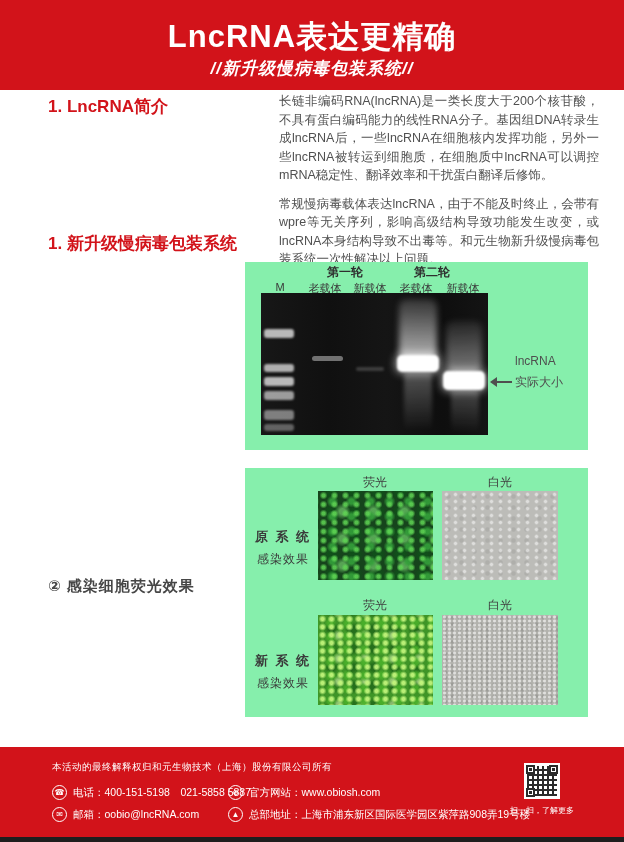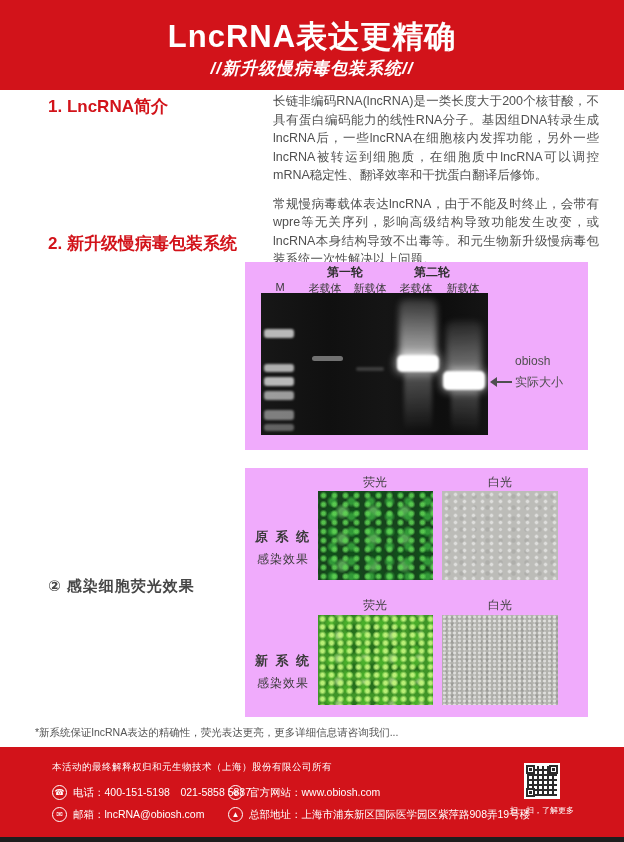--- a/index.html
+++ b/index.html
@@ -31,24 +31,24 @@
   .side-label{
     position:absolute;left:48px;color:#464646;font-size:15px;font-weight:bold;
     letter-spacing:1px;
   }
 
   
   .intro-text{
     position:absolute;left:262px;top:92px;width:337px;
     color:#505050;font-size:12.5px;line-height:18.5px;text-align:justify;
   }
-  .intro-text p{margin:0 0 10px 11px;}
-
-  
-  .panel{position:absolute;left:245px;width:343px;background:#f0abfc;}
+  .intro-text p{margin:0 0 10px 17px;}
+
+  
+  .panel{position:absolute;left:245px;width:343px;background:#86efac;}
   .panel-gel{top:262px;height:188px;}
   .panel-fluor{top:468px;height:249px;}
 
   
   .round-label{position:absolute;top:2px;width:60px;text-align:center;
     font-size:12px;font-weight:bold;color:#2e2e2e;}
   .lane-label{position:absolute;top:19px;width:44px;text-align:center;
     font-size:11px;color:#3a3a3a;}
 
   
@@ -179,21 +179,21 @@
     <div class="hdr-title">LncRNA表达更精确</div>
     <div class="hdr-sub">//新升级慢病毒包装系统//</div>
   </div>
 
   <div class="sec-heading" style="top:95px;">1. LncRNA简介</div>
   <div class="intro-text">
     <p>长链非编码RNA(lncRNA)是一类长度大于200个核苷酸，不具有蛋白编码能力的线性RNA分子。基因组DNA转录生成lncRNA后，一些lncRNA在细胞核内发挥功能，另外一些lncRNA被转运到细胞质，在细胞质中lncRNA可以调控mRNA稳定性、翻译效率和干扰蛋白翻译后修饰。</p>
     <p>常规慢病毒载体表达lncRNA，由于不能及时终止，会带有wpre等无关序列，影响高级结构导致功能发生改变，或lncRNA本身结构导致不出毒等。和元生物新升级慢病毒包装系统一次性解决以上问题。</p>
   </div>
 
-  <div class="sec-heading" style="top:232px;">2. 新升级慢病毒包装系统</div>
+  <div class="sec-heading" style="top:232px;">1. 新升级慢病毒包装系统</div>
 
 
   <div class="panel panel-gel">
     <div class="round-label" style="left:70px;">第一轮</div>
     <div class="round-label" style="left:157px;">第二轮</div>
 
     <div class="lane-label" style="left:13px;">M</div>
     <div class="lane-label" style="left:58px;">老载体</div>
     <div class="lane-label" style="left:103px;">新载体</div>
     <div class="lane-label" style="left:149px;">老载体</div>
@@ -209,21 +209,21 @@
       <div class="band faint2"></div>
       <div class="band faint3"></div>
       <div class="band glow4"></div>
       <div class="band main4"></div>
       <div class="band tail4"></div>
       <div class="band glow5"></div>
       <div class="band main5"></div>
       <div class="band tail5"></div>
     </div>
 
-    <div class="anno anno-1">obiosh</div>
+    <div class="anno anno-1">lncRNA</div>
     <div class="anno anno-2">实际大小</div>
     <div class="arrow-line"></div>
     <div class="arrow-head"></div>
   </div>
 
   <div class="side-label" style="top:577px;">② 感染细胞荧光效果</div>
 
   <div class="panel panel-fluor">
 
     <div class="col-label" style="left:100px;top:6px;">荧光</div>
@@ -238,36 +238,35 @@
     <div class="col-label" style="left:100px;top:129px;">荧光</div>
     <div class="col-label" style="left:225px;top:129px;">白光</div>
     <div class="row-name" style="top:176px;">
       <div class="l1">新 系 统</div>
       <div class="l2">感染效果</div>
     </div>
     <div class="micro green2" style="left:73px;top:147px;height:90px;"></div>
     <div class="micro gray2" style="left:197px;top:147px;width:116px;height:90px;"></div>
   </div>
 
-  <div class="footnote">*新系统保证lncRNA表达的精确性，荧光表达更亮，更多详细信息请咨询我们...</div>
 
   <div class="ftr">
     <div class="ftr-copy">本活动的最终解释权归和元生物技术（上海）股份有限公司所有</div>
 
     <div class="contact c-phone">
       <span class="cicon">☎</span>
       <span>电话：400-151-5198　021-5858 5887</span>
     </div>
     <div class="contact c-web">
       <span class="cicon">⊕</span>
       <span>官方网站：www.obiosh.com</span>
     </div>
     <div class="contact c-mail">
       <span class="cicon">✉</span>
-      <span>邮箱：lncRNA@obiosh.com</span>
+      <span>邮箱：oobio@lncRNA.com</span>
     </div>
     <div class="contact c-addr">
       <span class="cicon">▲</span>
       <span>总部地址：上海市浦东新区国际医学园区紫萍路908弄19号楼</span>
     </div>
 
     <div class="qr">
       <div class="qr-pat"></div>
       <div class="qr-f tl"></div>
       <div class="qr-f tr"></div>

